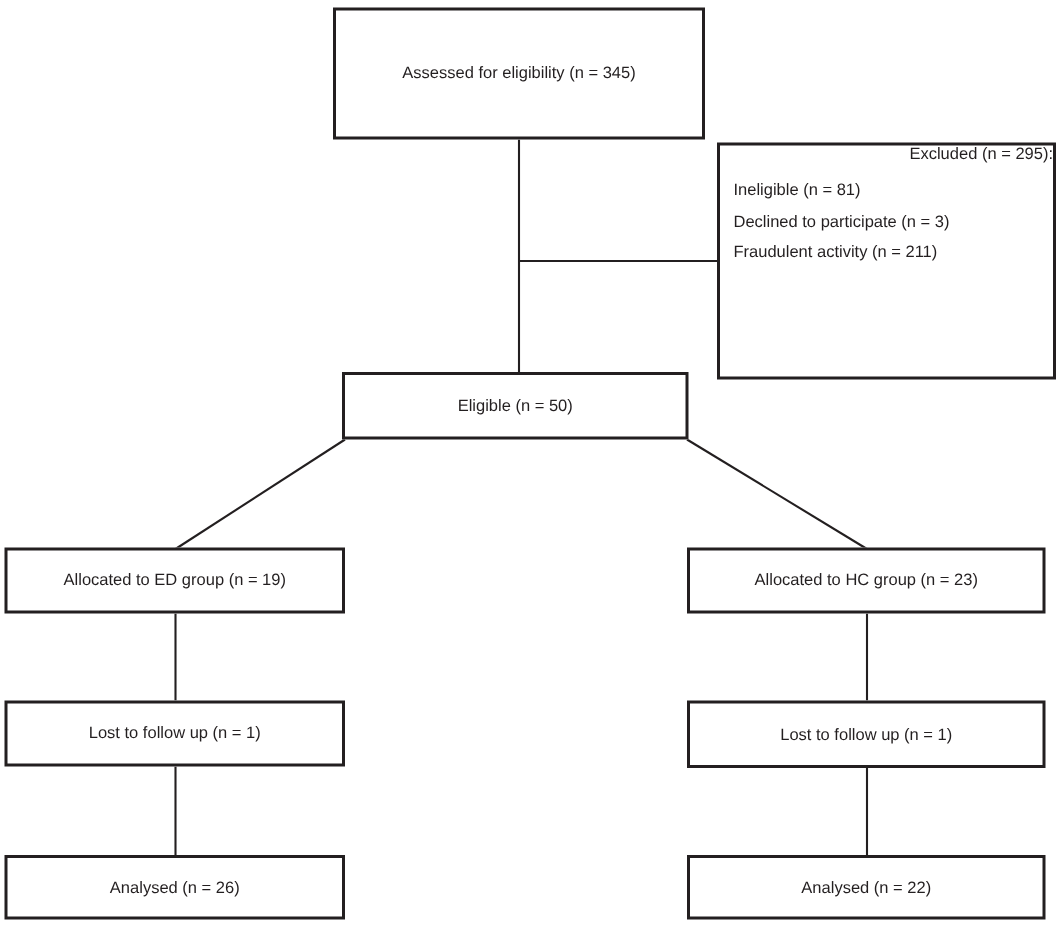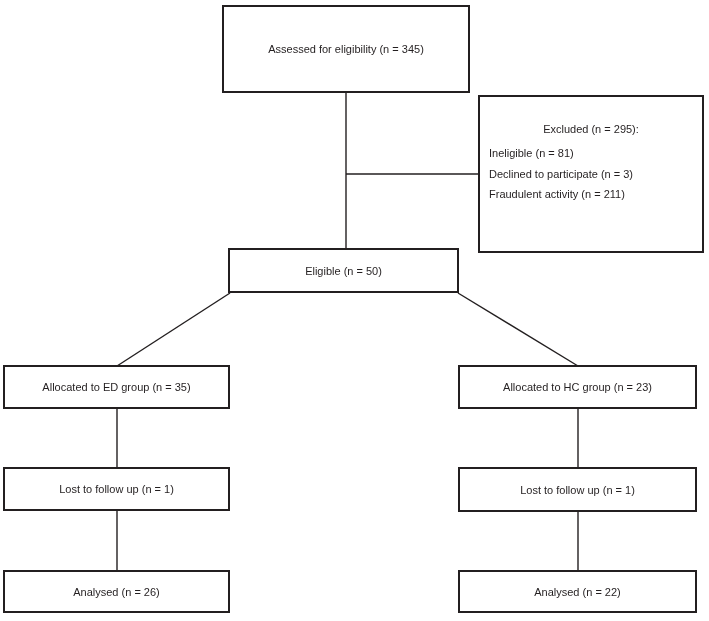--- a/index.html
+++ b/index.html
@@ -43,22 +43,21 @@
                     display: block; text-align: left; }
   .box-eligible   { left: 228px; top: 248px; width: 231px; height: 45px; }
   .box-alloc-ed   { left: 3px;   top: 365px; width: 227px; height: 44px; }
   .box-lost-ed    { left: 3px;   top: 467px; width: 227px; height: 44px; }
   .box-analys-ed  { left: 3px;   top: 570px; width: 227px; height: 43px; }
   .box-alloc-hc   { left: 458px; top: 365px; width: 239px; height: 44px; }
   .box-lost-hc    { left: 458px; top: 467px; width: 239px; height: 45px; }
   .box-analys-hc  { left: 458px; top: 570px; width: 239px; height: 43px; }
 
   .excluded-title {
-    margin-top: 26px;
-    text-align: center;
+    text-align: right;
   }
   .excluded-items {
     margin-top: 8px;
     padding-left: 9px;
     line-height: 20.5px;
   }
 </style>
 </head>
 <body>
 
@@ -86,21 +85,21 @@
       <div>Declined to participate (n = 3)</div>
       <div>Fraudulent activity (n = 211)</div>
     </div>
   </div>
 
   <div class="box box-eligible">
     <span>Eligible (n = 50)</span>
   </div>
 
   <div class="box box-alloc-ed">
-    <span>Allocated to ED group (n = 35)</span>
+    <span>Allocated to ED group (n = 19)</span>
   </div>
 
   <div class="box box-alloc-hc">
     <span>Allocated to HC group (n = 23)</span>
   </div>
 
   <div class="box box-lost-ed">
     <span>Lost to follow up (n = 1)</span>
   </div>
 

